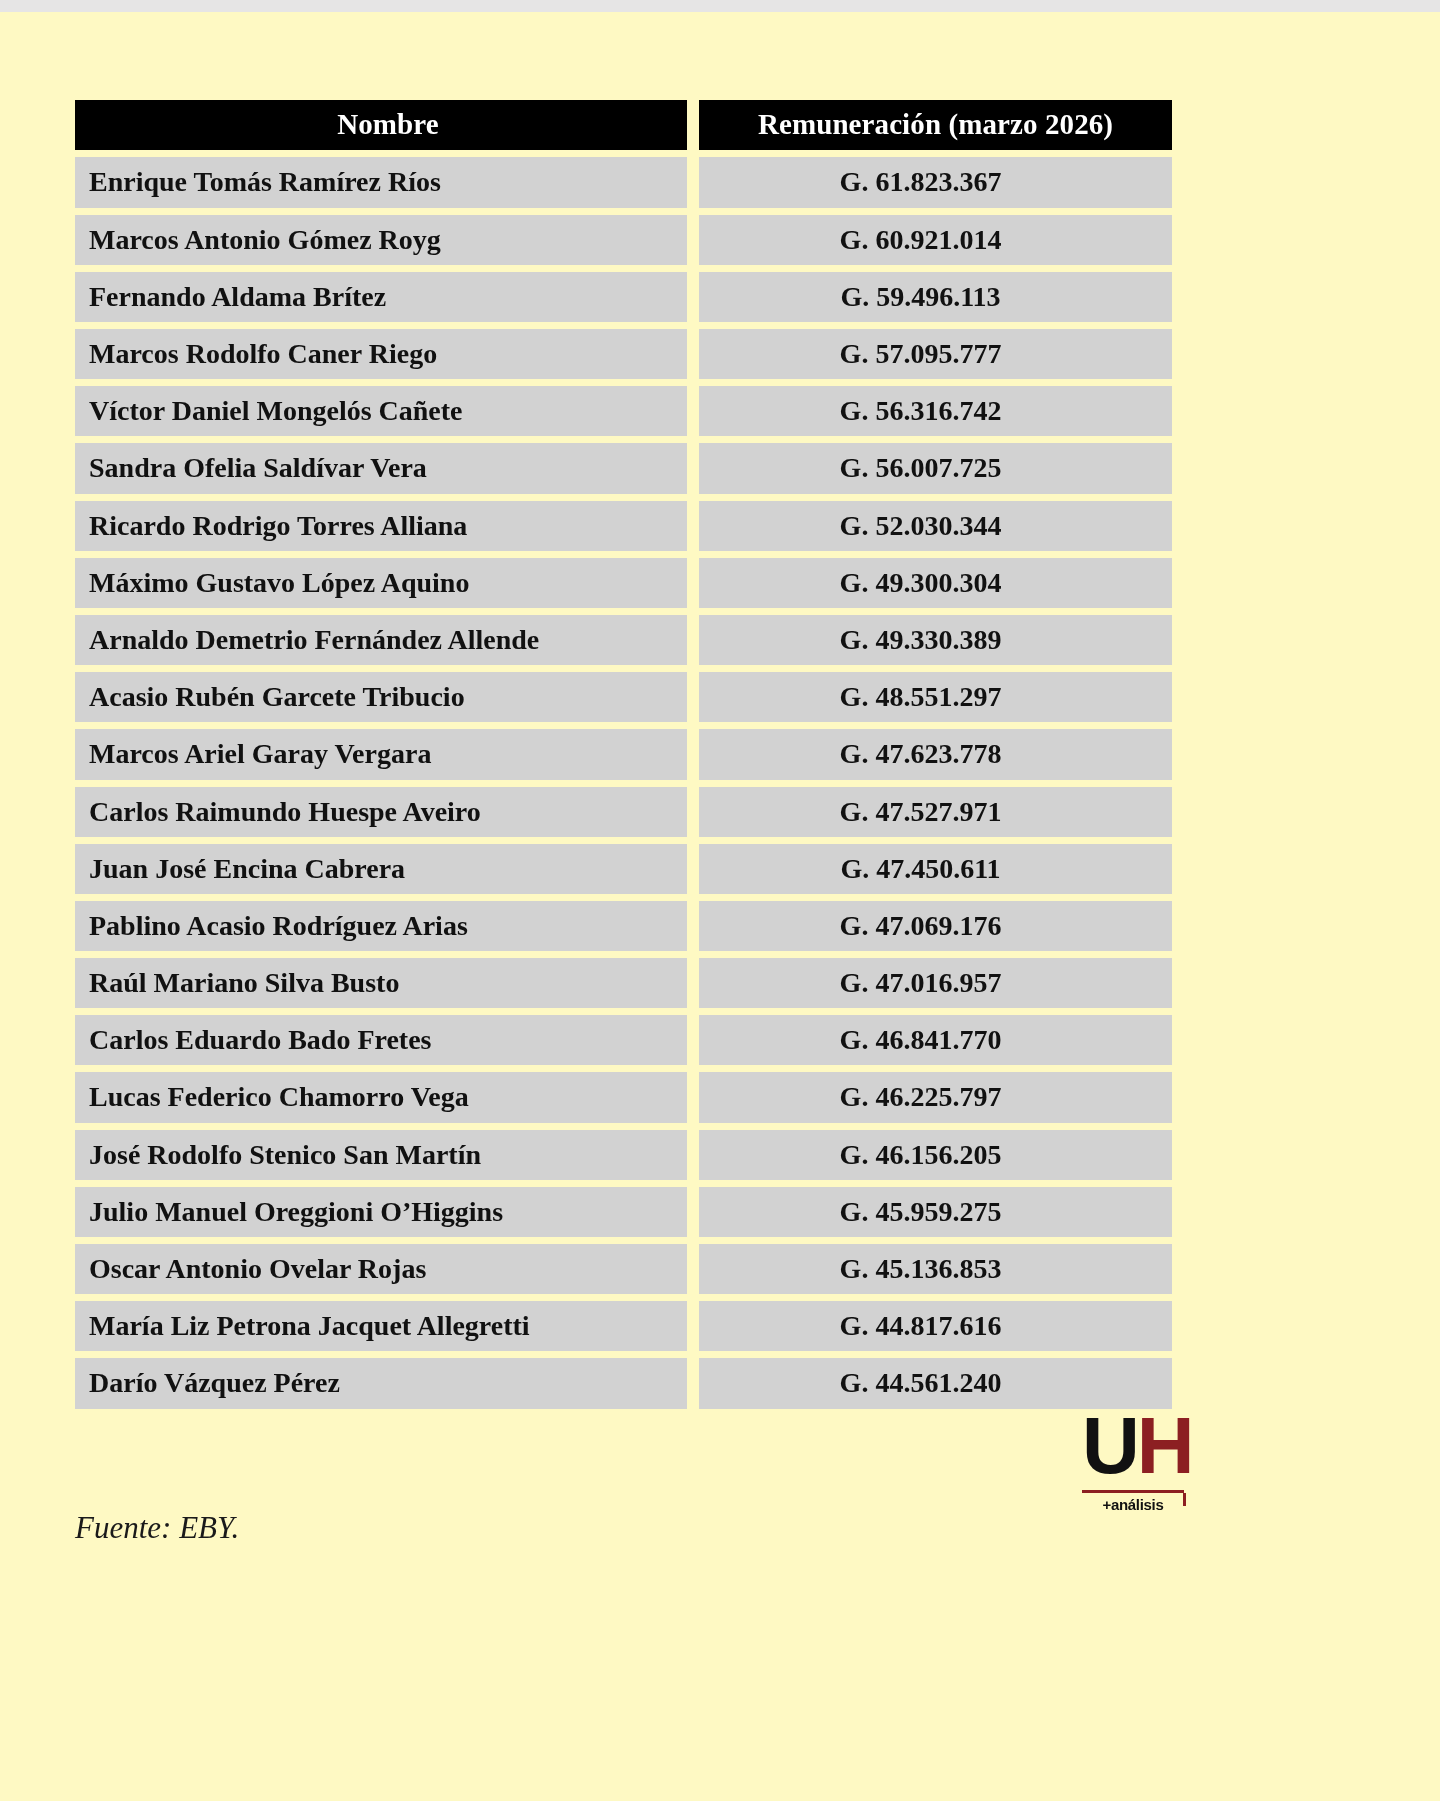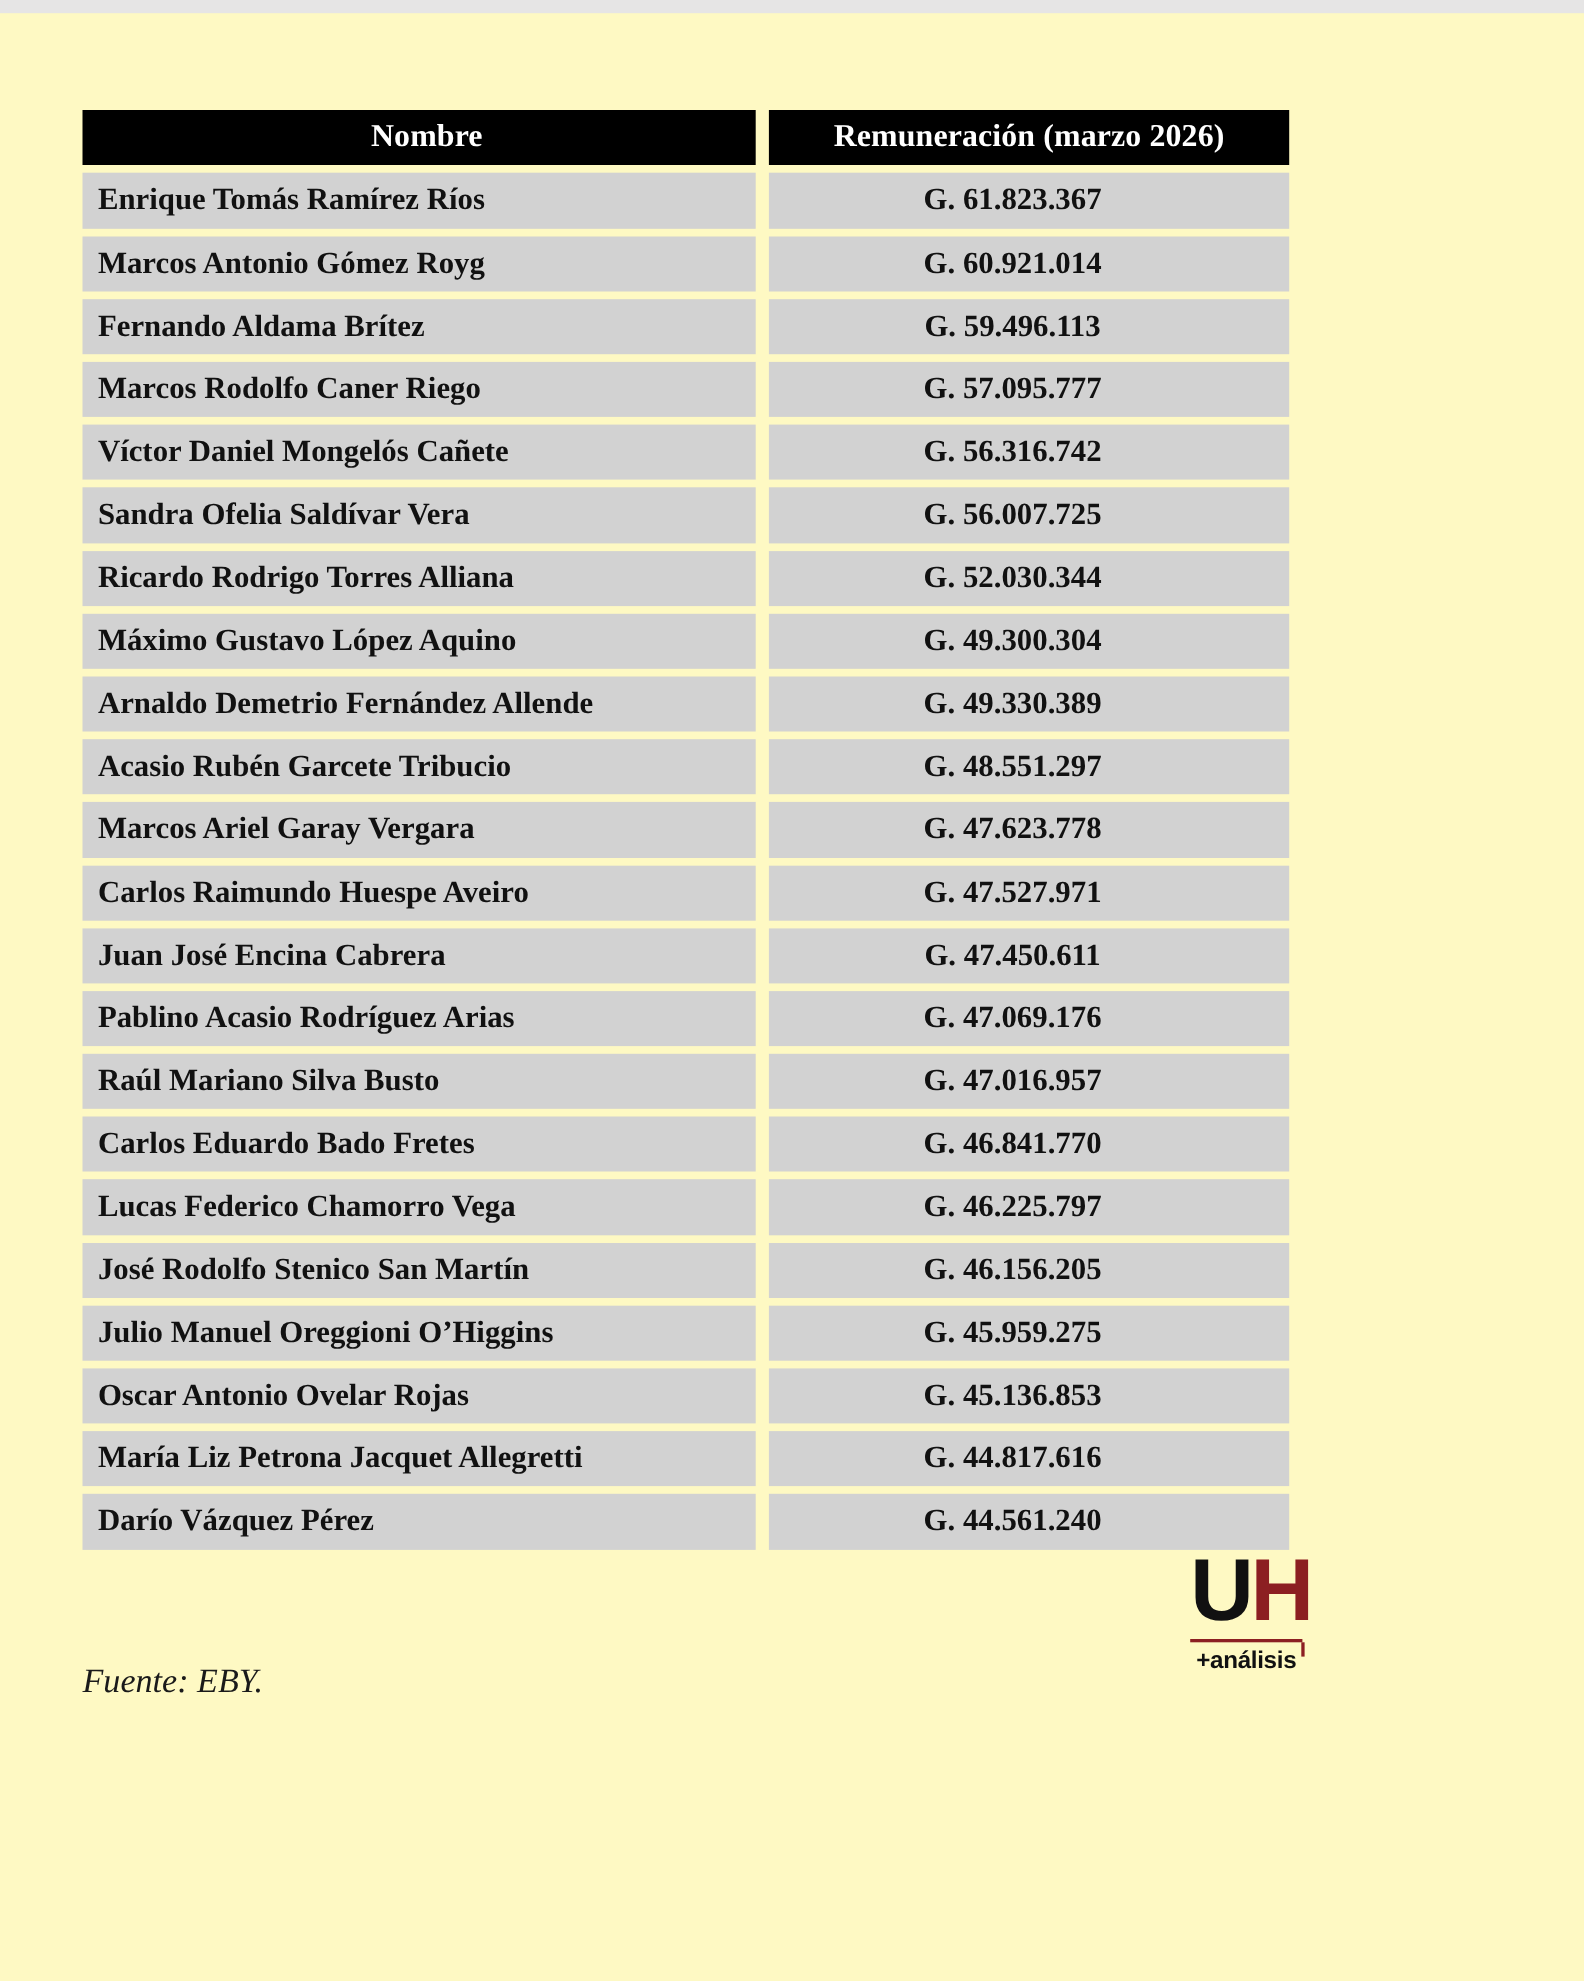--- a/index.html
+++ b/index.html
@@ -124,21 +124,21 @@
     font-weight: bold;
     font-size: 80px;
     color: #8c1f22;
     letter-spacing: -3px;
   }
   .logo-sub {
     position: relative;
     margin-top: 4px;
     font-family: "Liberation Sans", sans-serif;
     font-weight: bold;
-    font-size: 22px;
+    font-size: 15px;
     color: #111111;
     letter-spacing: -0.3px;
     border-top: 3px solid #8c1f22;
     padding-top: 3px;
     width: 100%;
     text-align: center;
   }
   .logo-tail {
     position: absolute;
     right: -2px;

